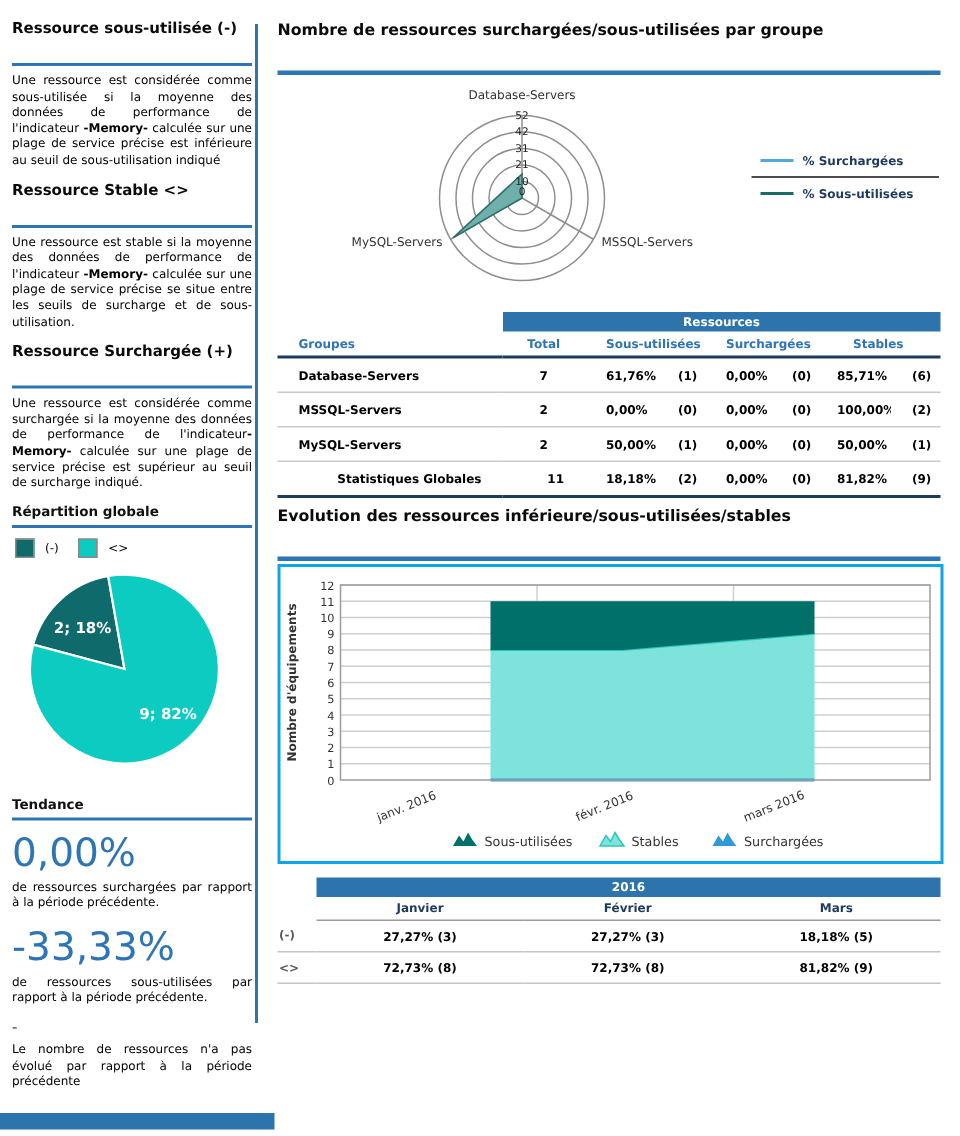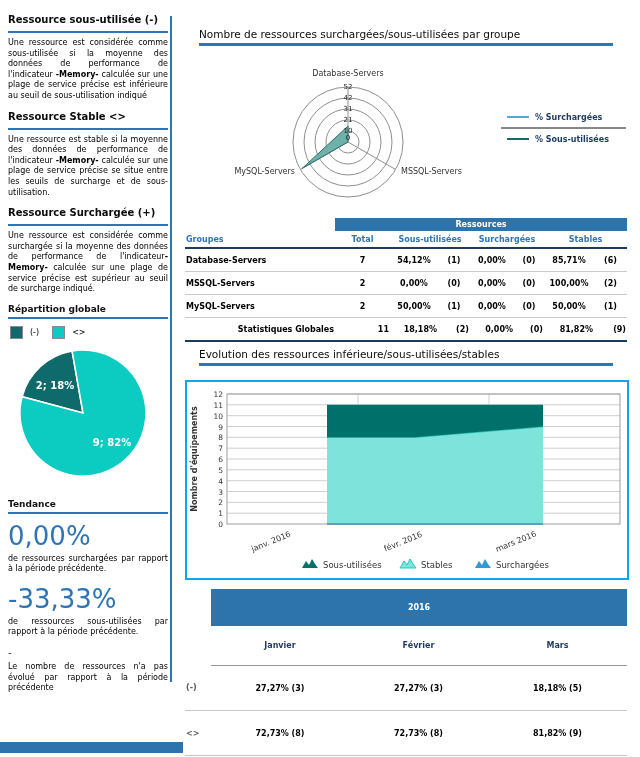--- a/index.html
+++ b/index.html
@@ -1,48 +1,48 @@
 <!DOCTYPE html>
 <html><head>
 <meta charset="utf-8">
 <style>
   html,body{margin:0;padding:0;background:#fff;}
   .page{position:relative;width:640px;height:757px;background:#fff;
         font-family:"DejaVu Sans","Liberation Sans",sans-serif;color:#000;overflow:hidden;}
   
   .sidebar{position:absolute;left:8px;top:14px;width:160px;}
-  .side-h{font-size:10px;font-weight:bold;color:#0b0b0b;padding-bottom:6px;
+  .side-h{font-size:10px;font-weight:bold;color:#0b0b0b;padding-bottom:17px;
           border-bottom:2.5px solid #2E75B6;margin:0 0 5px 0;white-space:nowrap;}
   .side-p{font-size:8px;line-height:10.6px;text-align:justify;margin:0 0 9px 0;}
   .side-sh{font-size:9px;font-weight:bold;color:#111;padding-bottom:3px;
            border-bottom:2px solid #2E75B6;margin:4px 0 7px 0;}
   .pie-legend{display:flex;align-items:center;gap:7px;margin:2px 0 4px 2px;font-size:8px;}
   .sw{width:11px;height:11px;border:1px solid #8a8a8a;display:inline-block;}
   .big-num{font-size:26px;color:#2E75B6;line-height:30px;margin:4px 0 3px 0;}
   .dash{font-size:10px;color:#333;margin:6px 0 4px 0;}
   
   .vdiv{position:absolute;left:170px;top:16px;width:2px;height:666px;background:#2E75B6;}
   
   .main{position:absolute;left:185px;top:14px;width:442px;}
-  .main-h{font-size:10.5px;font-weight:normal;color:#0b0b0b;padding-bottom:3px;
-          border-bottom:3px solid #2E75B6;margin:14px;}
+  .main-h{font-size:10.5px;font-weight:bold;color:#0b0b0b;padding-bottom:21px;
+          border-bottom:3px solid #2E75B6;margin:0;}
   
   table{border-collapse:collapse;table-layout:fixed;}
   .res-table{width:442px;margin-top:8px;font-size:8px;}
-  .res-table td{padding:0 1px;overflow:hidden;white-space:nowrap;}
+  .res-table td{padding:0 14px;overflow:hidden;white-space:nowrap;}
   .blue-bar{background:#2E74AC;color:#fff;font-weight:bold;text-align:center;font-size:8px;height:13px;}
   .colhead td{color:#2E75B6;font-weight:bold;height:16px;border-bottom:2px solid #1d3a5f;}
   .drow td{height:22px;border-bottom:1px solid #c9c9c9;font-weight:bold;}
   .trow td{height:22px;border-top:1.5px solid #1d3a5f;border-bottom:2px solid #1d3a5f;font-weight:bold;text-align:right;}
   .c{text-align:center;} .l{text-align:left;}
   
   .chart-box{width:440px;height:196px;border:2px solid #0ea5e9;margin-top:2px;position:relative;text-decoration:underline;}
   
   .m-table{width:442px;margin-top:9px;font-size:8px;}
-  .m-table td{padding:12px 1px;white-space:nowrap;}
+  .m-table td{padding:0 1px;white-space:nowrap;}
   .m-head td{height:15px;font-weight:bold;color:#1d3a5f;text-align:center;border-bottom:1px solid #9a9a9a;}
   .m-row td{height:20px;text-align:center;font-weight:600;border-bottom:1px solid #c4c4c4;}
   .m-row .stub{color:#5a5a5a;font-weight:bold;text-align:left;}
   .footer-bar{position:absolute;left:0;top:742px;width:183px;height:11px;background:#2E74AC;}
   svg text{font-family:"DejaVu Sans","Liberation Sans",sans-serif;}
 </style>
 </head>
 <body>
 
 <div class="page">
@@ -140,21 +140,21 @@
       <tr class="colhead">
         <td class="l">Groupes</td>
         <td class="c">Total</td>
         <td colspan="2" class="c">Sous-utilisées</td>
         <td colspan="2" class="c">Surchargées</td>
         <td colspan="2" class="c">Stables</td>
       </tr>
       <tr class="drow">
         <td class="l">Database-Servers</td>
         <td class="c">7</td>
-        <td class="c">54,12%</td>
+        <td class="c">61,76%</td>
         <td class="c">(1)</td>
         <td class="c">0,00%</td>
         <td class="c">(0)</td>
         <td class="c">85,71%</td>
         <td class="c">(6)</td>
       </tr>
       <tr class="drow">
         <td class="l">MSSQL-Servers</td>
         <td class="c">2</td>
         <td class="c">0,00%</td>

